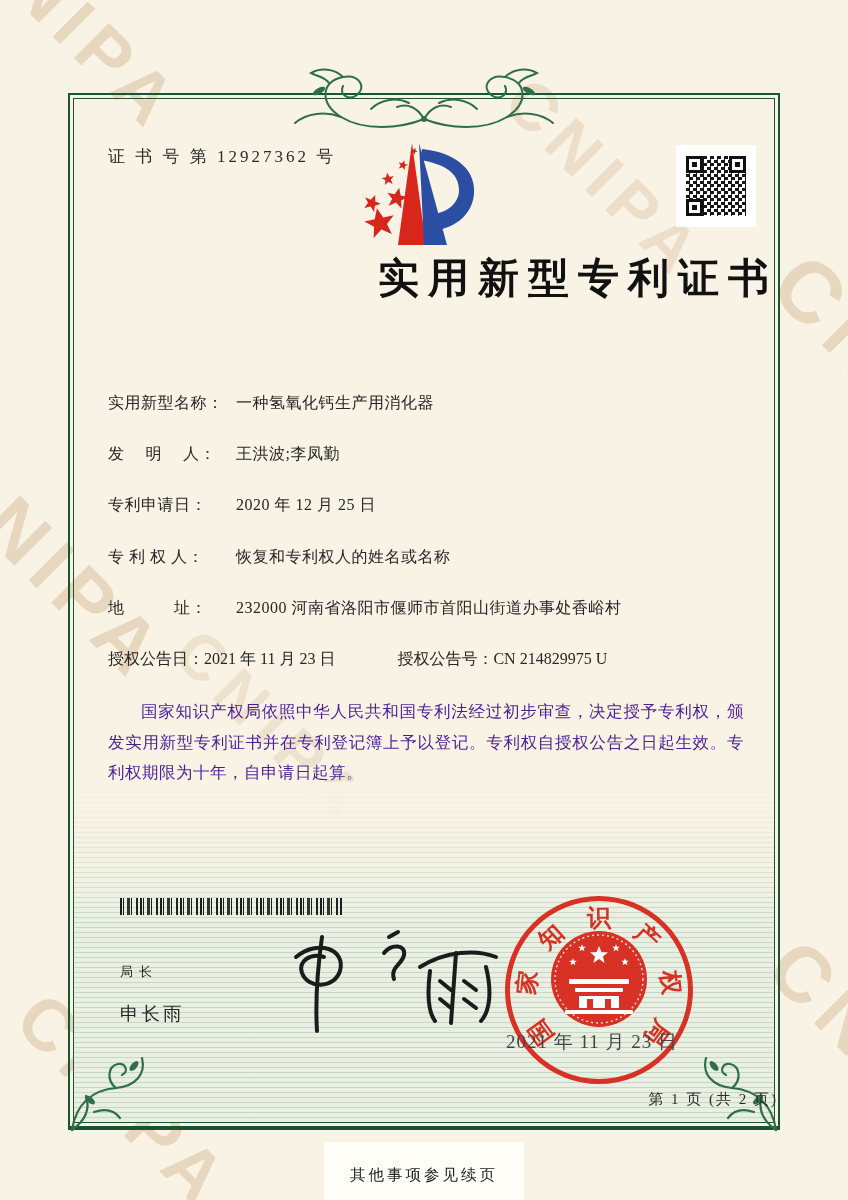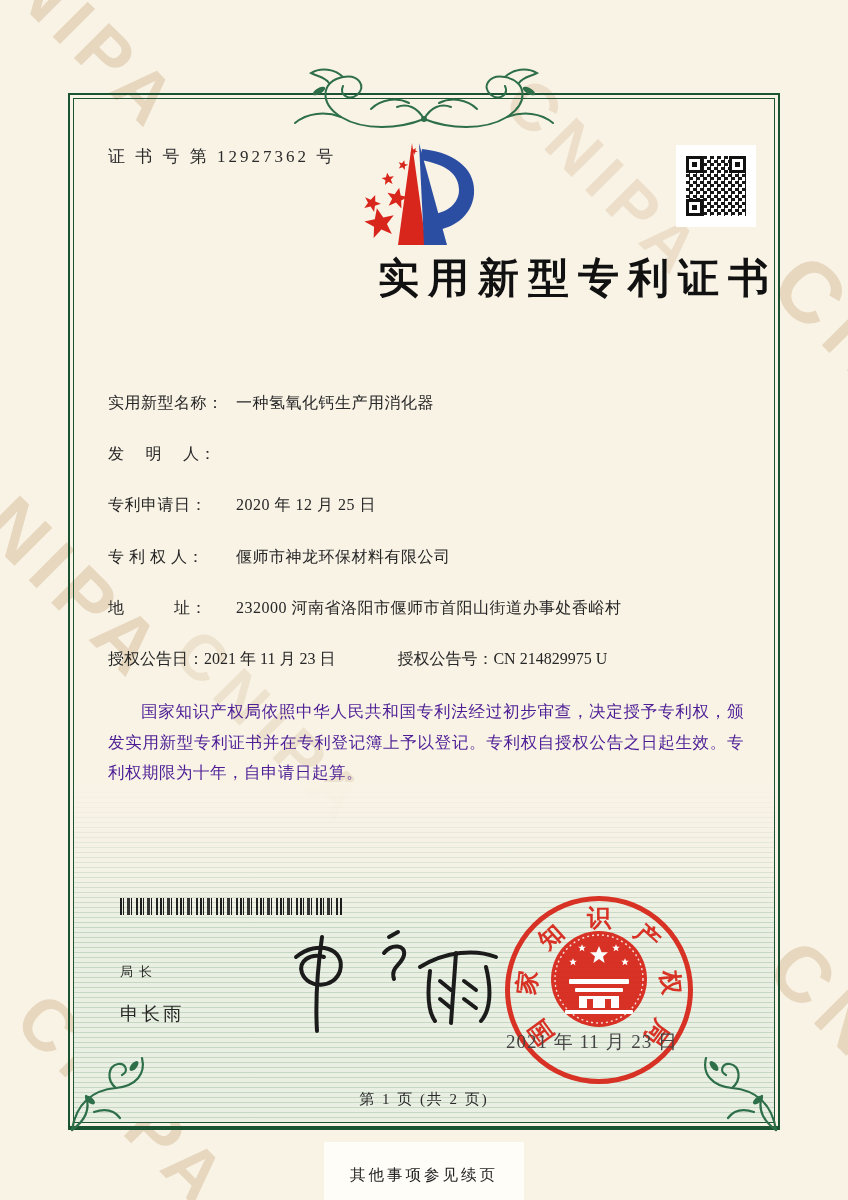--- a/index.html
+++ b/index.html
@@ -109,21 +109,21 @@
     position:absolute; left:50%; top:50%;
     font-size:24px; font-weight:bold; color:#d7281b;
     transform:translate(-50%,-50%) rotate(var(--a)) translateY(-72px);
   }
   .emblem { position:absolute; left:50%; top:44%; transform:translate(-50%,-50%); }
   .seal-date {
     position:absolute; left:-14px; right:0; bottom:24px; text-align:center;
     font-size:19px; color:#3b3b3b; letter-spacing:1px; white-space:nowrap;
   }
   .page-info {
-    position:absolute; left:0; right:0; top:995px; text-align:center;
+    position:absolute; left:0; right:0; top:995px; text-align:right;
     font-size:15px; color:#2b2b2b; letter-spacing:2px; z-index:3;
   }
   .continuation {
     position:absolute; left:50%; top:1142px; transform:translateX(-50%);
     background:#fffdf8; padding:23px 26px; font-size:15.5px;
     letter-spacing:3px; color:#222; z-index:2;
   }
 </style>
 </head>
 <body>
@@ -225,28 +225,29 @@
 
   <div class="title">实用新型专利证书</div>
 
   <div class="fields">
     <div class="frow">
       <span class="flabel">实用新型名称：</span>
       <span class="fvalue">一种氢氧化钙生产用消化器</span>
     </div>
     <div class="frow">
       <span class="flabel">发　 明　 人：</span>
+      <span class="fvalue">王洪波;李凤勤</span>
     </div>
     <div class="frow">
       <span class="flabel">专利申请日：</span>
       <span class="fvalue">2020 年 12 月 25 日</span>
     </div>
     <div class="frow">
       <span class="flabel">专 利 权 人：</span>
-      <span class="fvalue">偃师市神龙环保材料有限公司</span>
+      <span class="fvalue">恢复和专利权人的姓名或名称</span>
     </div>
     <div class="frow">
       <span class="flabel">地　　　址：</span>
       <span class="fvalue">232000 河南省洛阳市偃师市首阳山街道办事处香峪村</span>
     </div>
     <div class="frow grant-row">
       <span>授权公告日：</span>
       <span>2021 年 11 月 23 日</span>
       <span class="pair2">授权公告号：</span>
       <span>CN 214829975 U</span>

